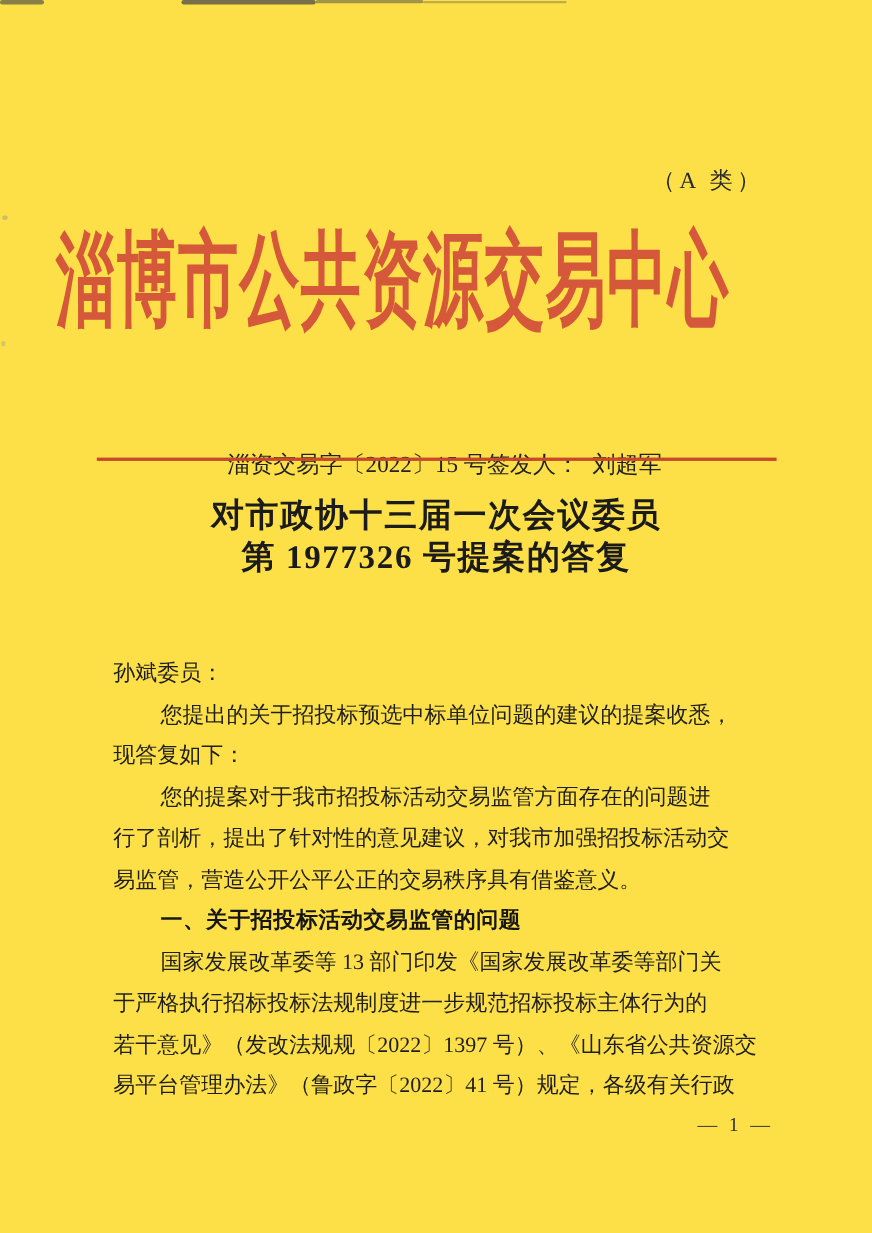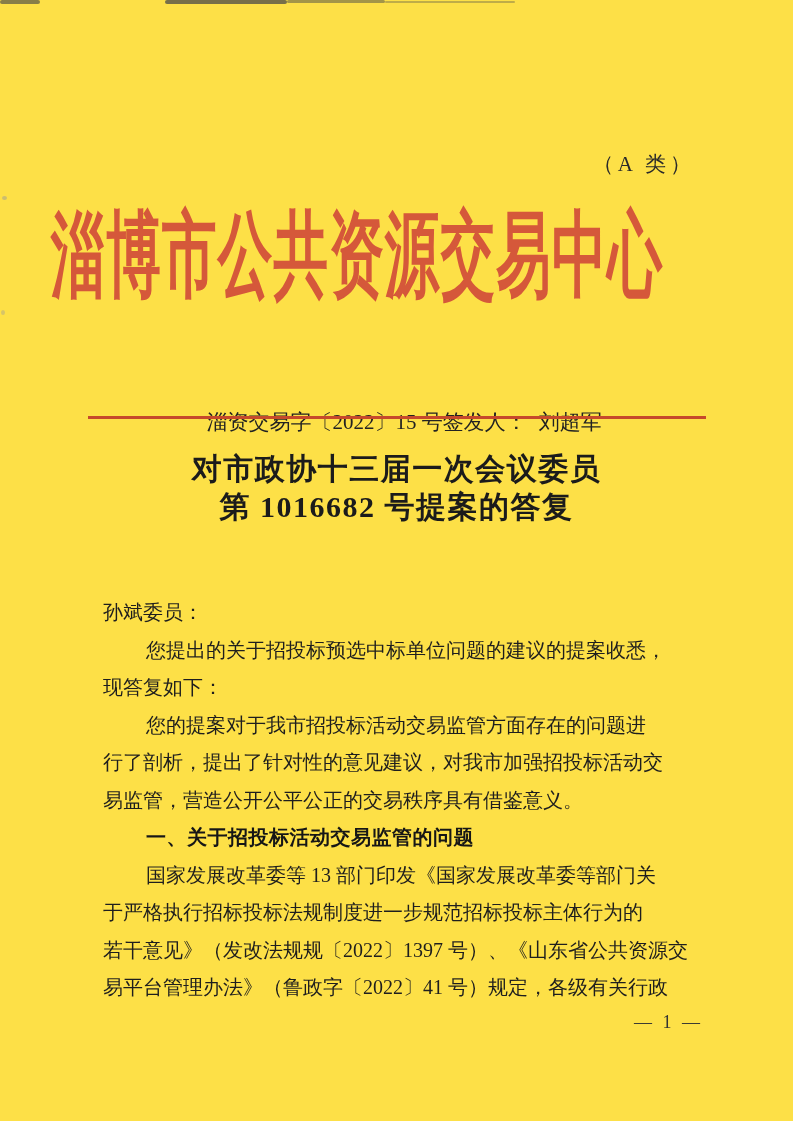--- a/index.html
+++ b/index.html
@@ -92,21 +92,21 @@
     <span class="docnum">淄资交易字〔2022〕15 号</span>
     <span class="issuer">
       <span>签发人：</span><span class="issuer-name">刘超军</span>
     </span>
   </div>
 
   <div class="red-rule"></div>
 
   <div class="doc-title">
     <div>对市政协十三届一次会议委员</div>
-    <div>第 1016682 号提案的答复</div>
+    <div>第 1977326 号提案的答复</div>
   </div>
 
   <div class="body-text">
     <div class="line">孙斌委员：</div>
     <div class="line indent">您提出的关于招投标预选中标单位问题的建议的提案收悉，</div>
     <div class="line">现答复如下：</div>
     <div class="line indent">您的提案对于我市招投标活动交易监管方面存在的问题进</div>
     <div class="line">行了剖析，提出了针对性的意见建议，对我市加强招投标活动交</div>
     <div class="line">易监管，营造公开公平公正的交易秩序具有借鉴意义。</div>
     <div class="line indent heading">一、关于招投标活动交易监管的问题</div>

